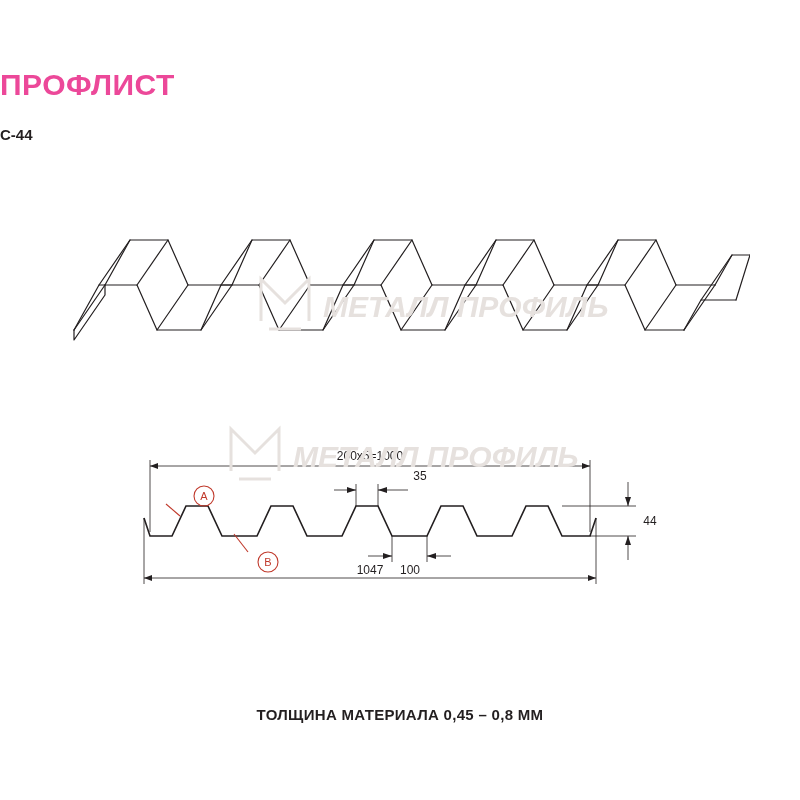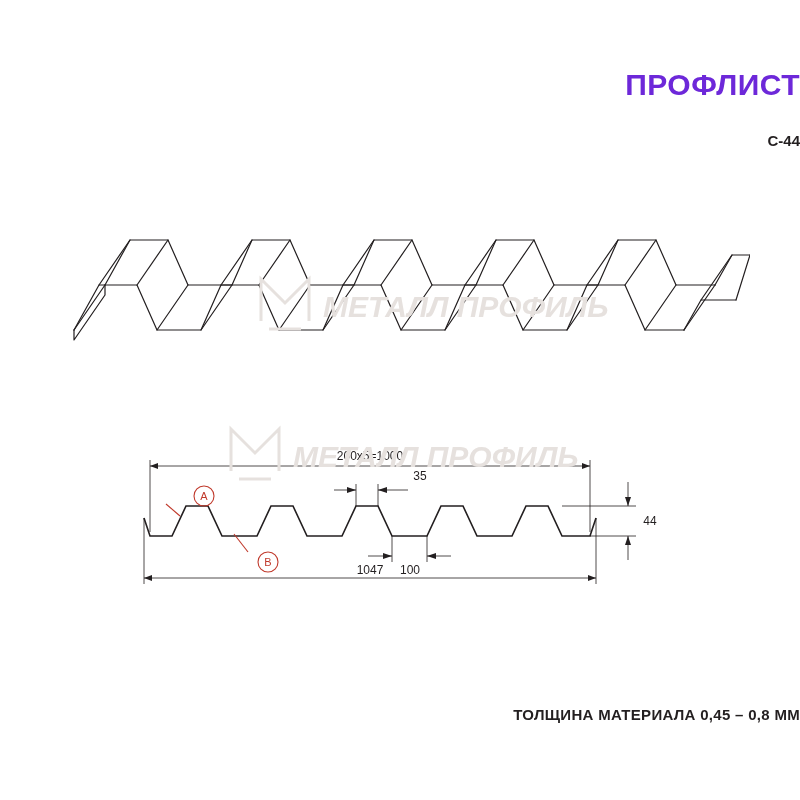--- a/index.html
+++ b/index.html
@@ -17,42 +17,42 @@
   }
   .page {
     position: absolute;
     inset: 0;
   }
   .title {
     position: absolute;
     top: 68px;
     left: 0;
     width: 800px;
-    text-align: right;
+    text-align: left;
     font-size: 30px;
     font-weight: bold;
     letter-spacing: 0.5px;
-    color: #6d28d9;
+    color: #ec4899;
   }
   .subtitle {
     position: absolute;
-    top: 132px;
+    top: 126px;
     left: 0;
     width: 800px;
-    text-align: right;
+    text-align: left;
     font-size: 15px;
     font-weight: bold;
     color: #231f20;
   }
   .footer {
     position: absolute;
     top: 706px;
     left: 0;
     width: 800px;
-    text-align: right;
+    text-align: center;
     font-size: 15px;
     font-weight: bold;
     letter-spacing: 0.3px;
     color: #231f20;
   }
   .iso-wrap {
     position: absolute;
     left: 60px;
     top: 180px;
     width: 690px;

